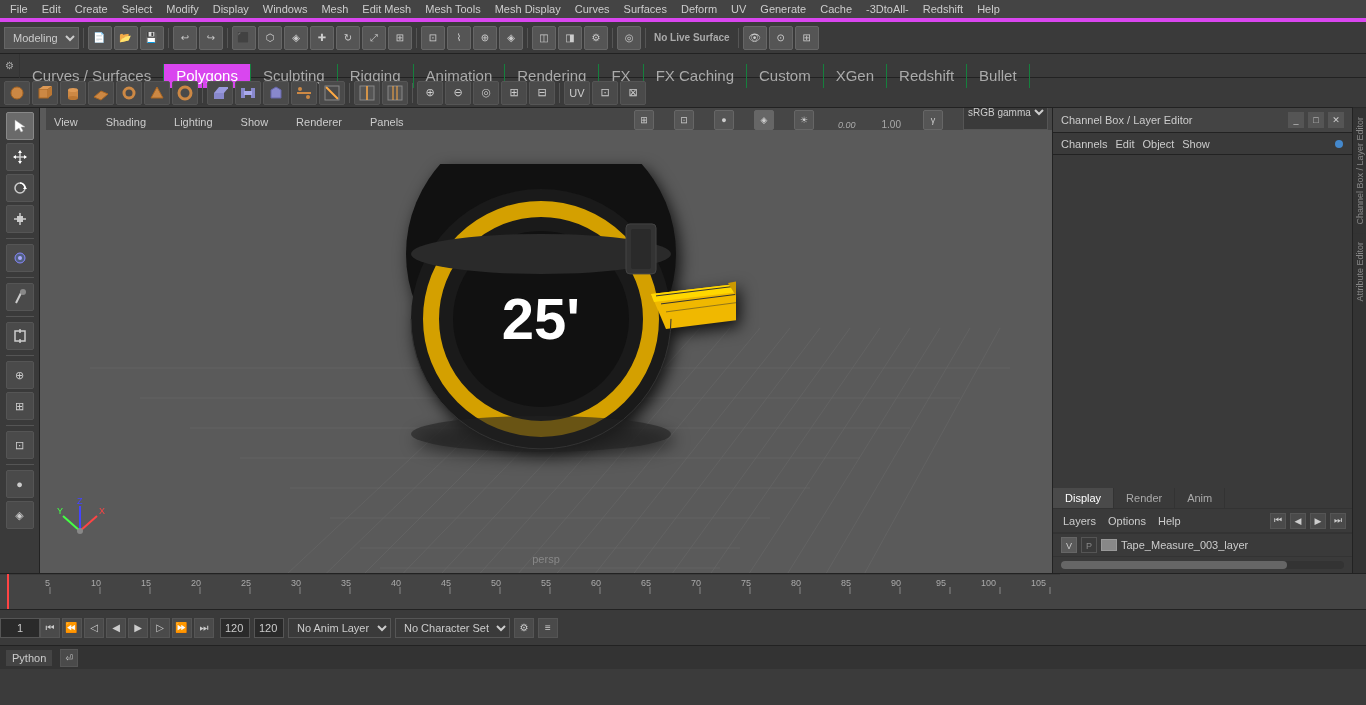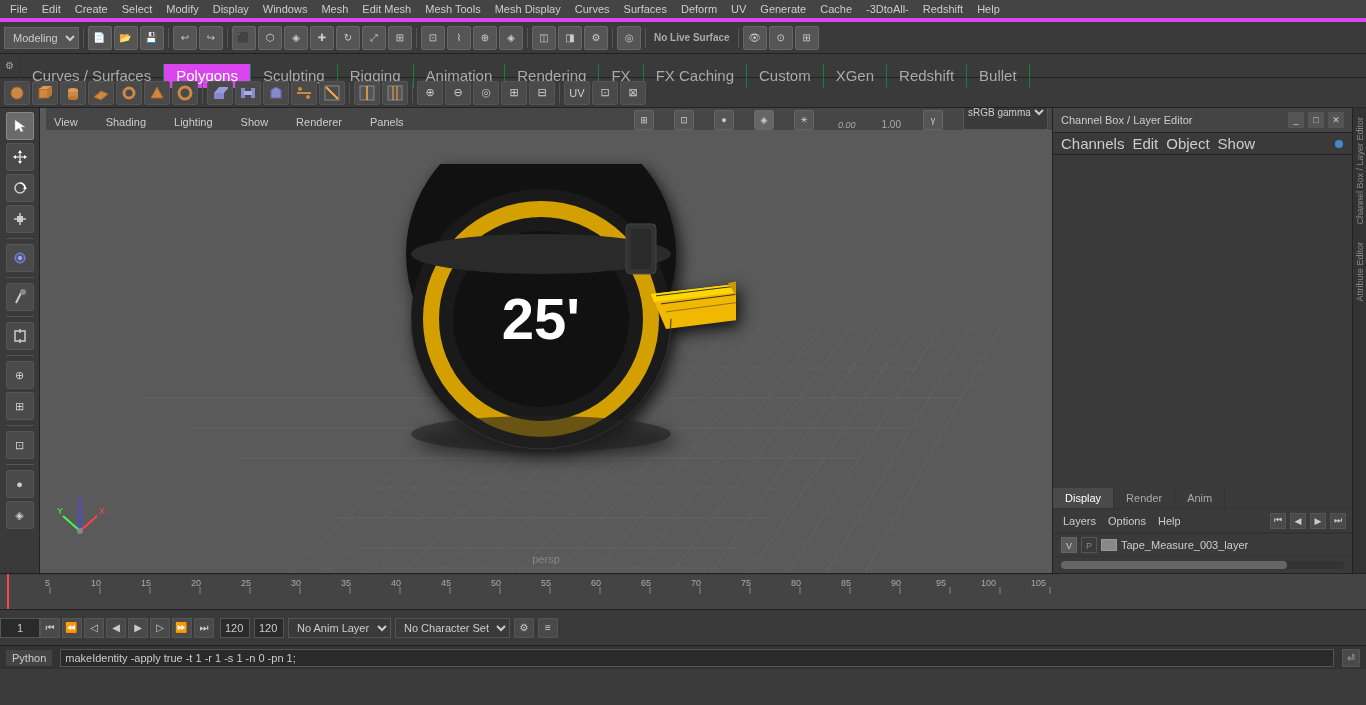--- a/index.html
+++ b/index.html
@@ -49,21 +49,21 @@
     .vp-menu { font-size: 11px; color: #ccc; cursor: pointer; padding: 2px 4px; }
 
     
     #right-panel { width: 300px; background: #3a3a3a; border-left: 1px solid #222; display: flex; flex-direction: column; }
     #channel-box-header { display: flex; align-items: center; justify-content: space-between; padding: 4px 8px; background: #444; border-bottom: 1px solid #222; font-size: 11px; }
     .cb-title { color: #ccc; font-size: 11px; }
     .cb-controls { display: flex; gap: 4px; }
     .cb-ctrl-btn { width: 16px; height: 16px; background: #555; border: none; color: #ccc; cursor: pointer; font-size: 9px; display: flex; align-items: center; justify-content: center; }
 
     #cb-menu-bar { display: flex; align-items: center; height: 22px; background: #3a3a3a; border-bottom: 1px solid #222; gap: 8px; padding: 0 8px; }
-    .cb-menu-item { font-size: 15px; color: #ccc; cursor: pointer; }
+    .cb-menu-item { font-size: 11px; color: #ccc; cursor: pointer; }
 
     #cb-content { flex: 1; background: #3a3a3a; overflow: auto; }
 
     
     #layer-section { border-top: 1px solid #333; }
     .layer-row { display: flex; align-items: center; padding: 3px 8px; border-bottom: 1px solid #333; gap: 4px; }
     .layer-v-btn { width: 16px; height: 16px; background: #5a5a5a; border: 1px solid #666; text-align: center; line-height: 16px; font-size: 9px; cursor: pointer; color: #ccc; }
     .layer-p-btn { width: 16px; height: 16px; background: #3a3a3a; border: 1px solid #555; text-align: center; line-height: 16px; font-size: 9px; cursor: pointer; color: #888; }
     .layer-name { font-size: 11px; color: #ccc; flex: 1; cursor: pointer; }
 
@@ -614,15 +614,14 @@
     <select class="status-dropdown">
       <option>No Character Set</option>
     </select>
     <div class="tl-btn">⚙</div>
     <div class="tl-btn">≡</div>
   </div>
 </div>
 
 <div id="script-bar">
   <div class="script-tab active">Python</div>
-  <input id="cmd-line" type="text" value="makeIdentity -apply true -t 1 -r 1 -s 1 -n 0 -pn 1;" style="">
   <div class="script-icon-btn">⏎</div>
 </div>
 
 </body></html>

